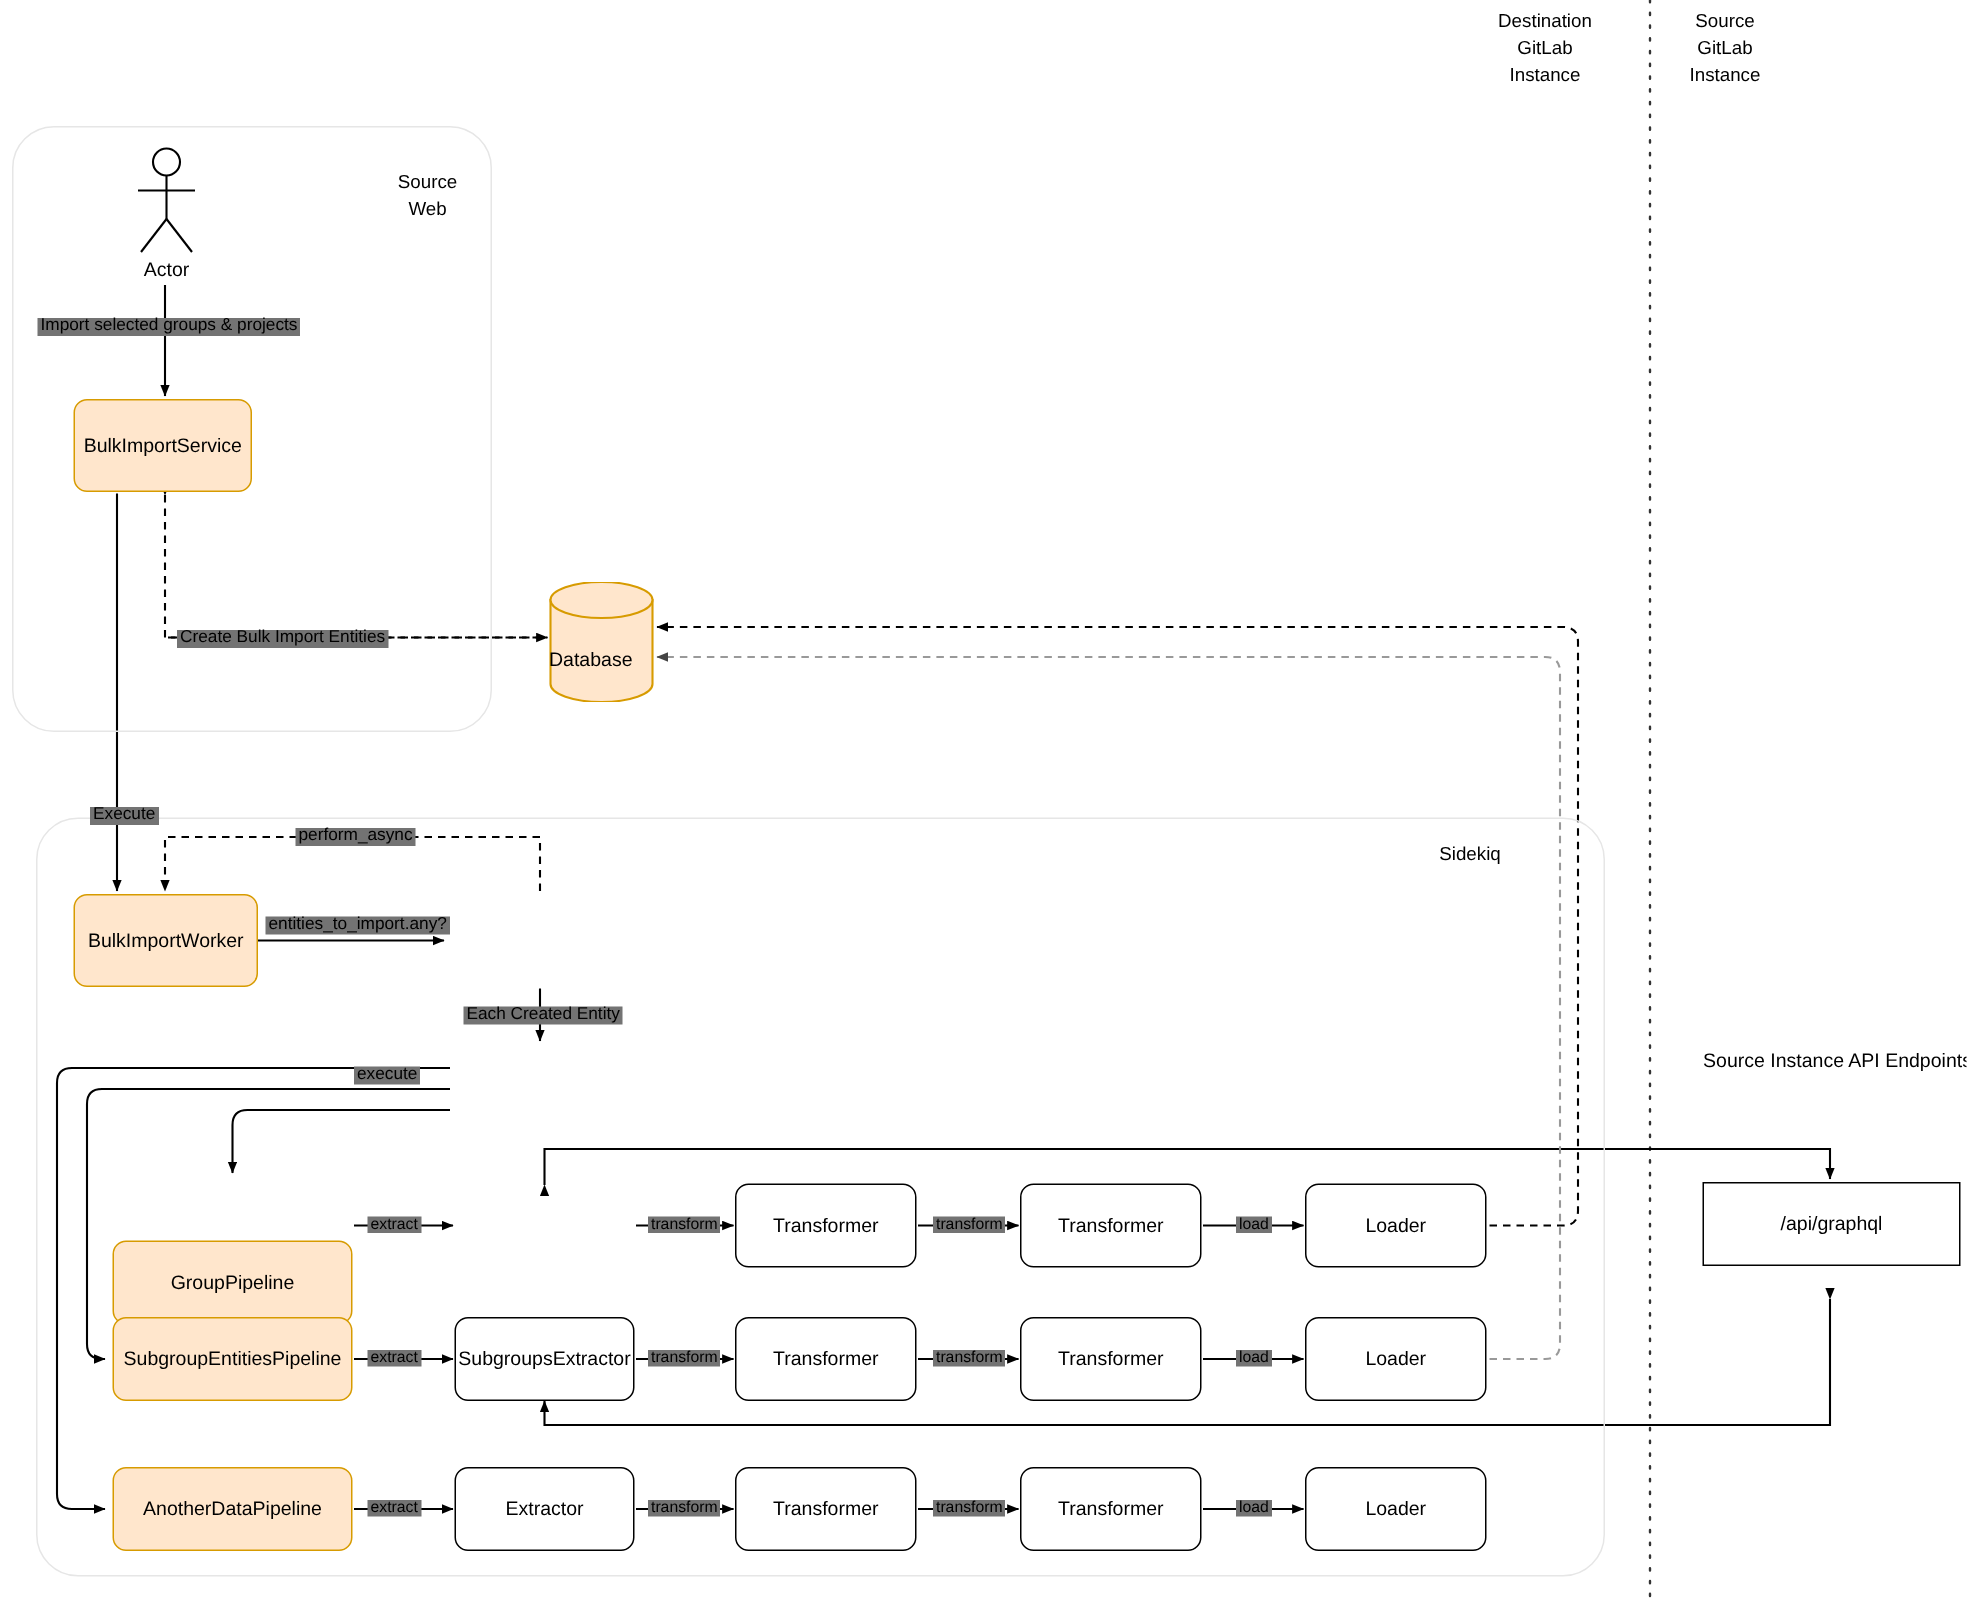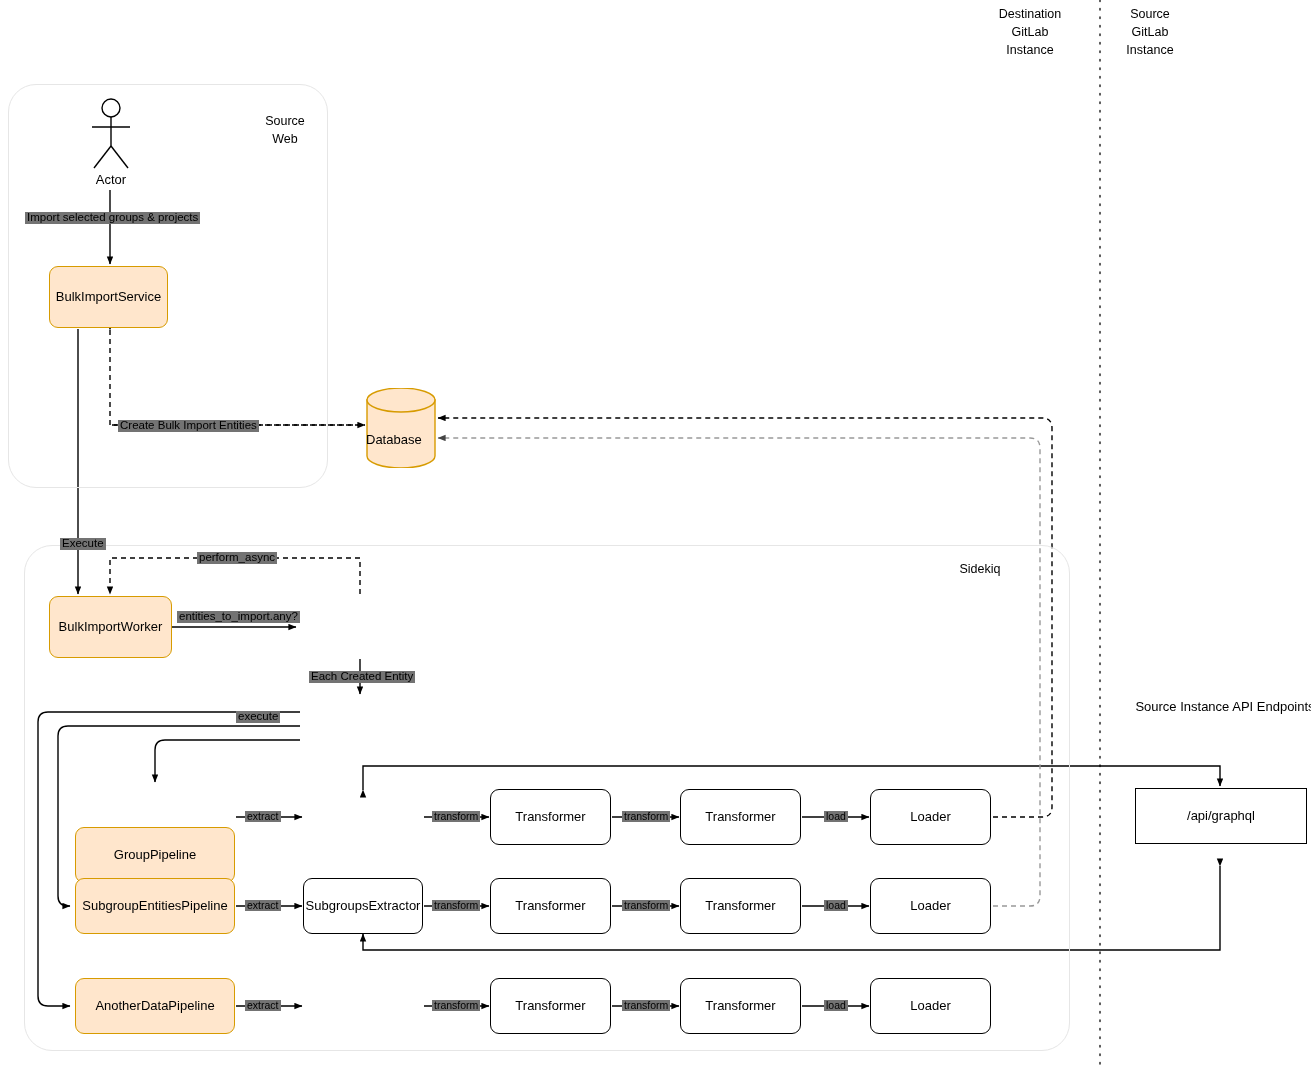--- a/index.html
+++ b/index.html
@@ -141,20 +141,21 @@
   <div class="node plain" style="left:680px;top:789px;width:121px;height:56px;">Transformer</div>
   <div class="node plain" style="left:870px;top:789px;width:121px;height:56px;">Loader</div>
 
   <div class="node proc" style="left:75px;top:878px;width:160px;height:56px;">SubgroupEntitiesPipeline</div>
   <div class="node plain" style="left:303px;top:878px;width:120px;height:56px;">SubgroupsExtractor</div>
   <div class="node plain" style="left:490px;top:878px;width:121px;height:56px;">Transformer</div>
   <div class="node plain" style="left:680px;top:878px;width:121px;height:56px;">Transformer</div>
   <div class="node plain" style="left:870px;top:878px;width:121px;height:56px;">Loader</div>
 
   <div class="node proc" style="left:75px;top:978px;width:160px;height:56px;">AnotherDataPipeline</div>
+  <div class="node plain" style="left:303px;top:978px;width:120px;height:56px;">Extractor</div>
   <div class="node plain" style="left:490px;top:978px;width:121px;height:56px;">Transformer</div>
   <div class="node plain" style="left:680px;top:978px;width:121px;height:56px;">Transformer</div>
   <div class="node plain" style="left:870px;top:978px;width:121px;height:56px;">Loader</div>
 
   <div class="caption" style="left:1135px;top:699px;width:180px;text-align:center;">Source Instance API Endpoints</div>
   <div class="node endpoint" style="left:1135px;top:788px;width:172px;height:56px;">/api/graphql</div>
 
   <div class="elabel" style="left:25px;top:212px;">Import selected groups &amp; projects</div>
   <div class="elabel" style="left:118px;top:420px;">Create Bulk Import Entities</div>
   <div class="elabel" style="left:60px;top:538px;">Execute</div>

